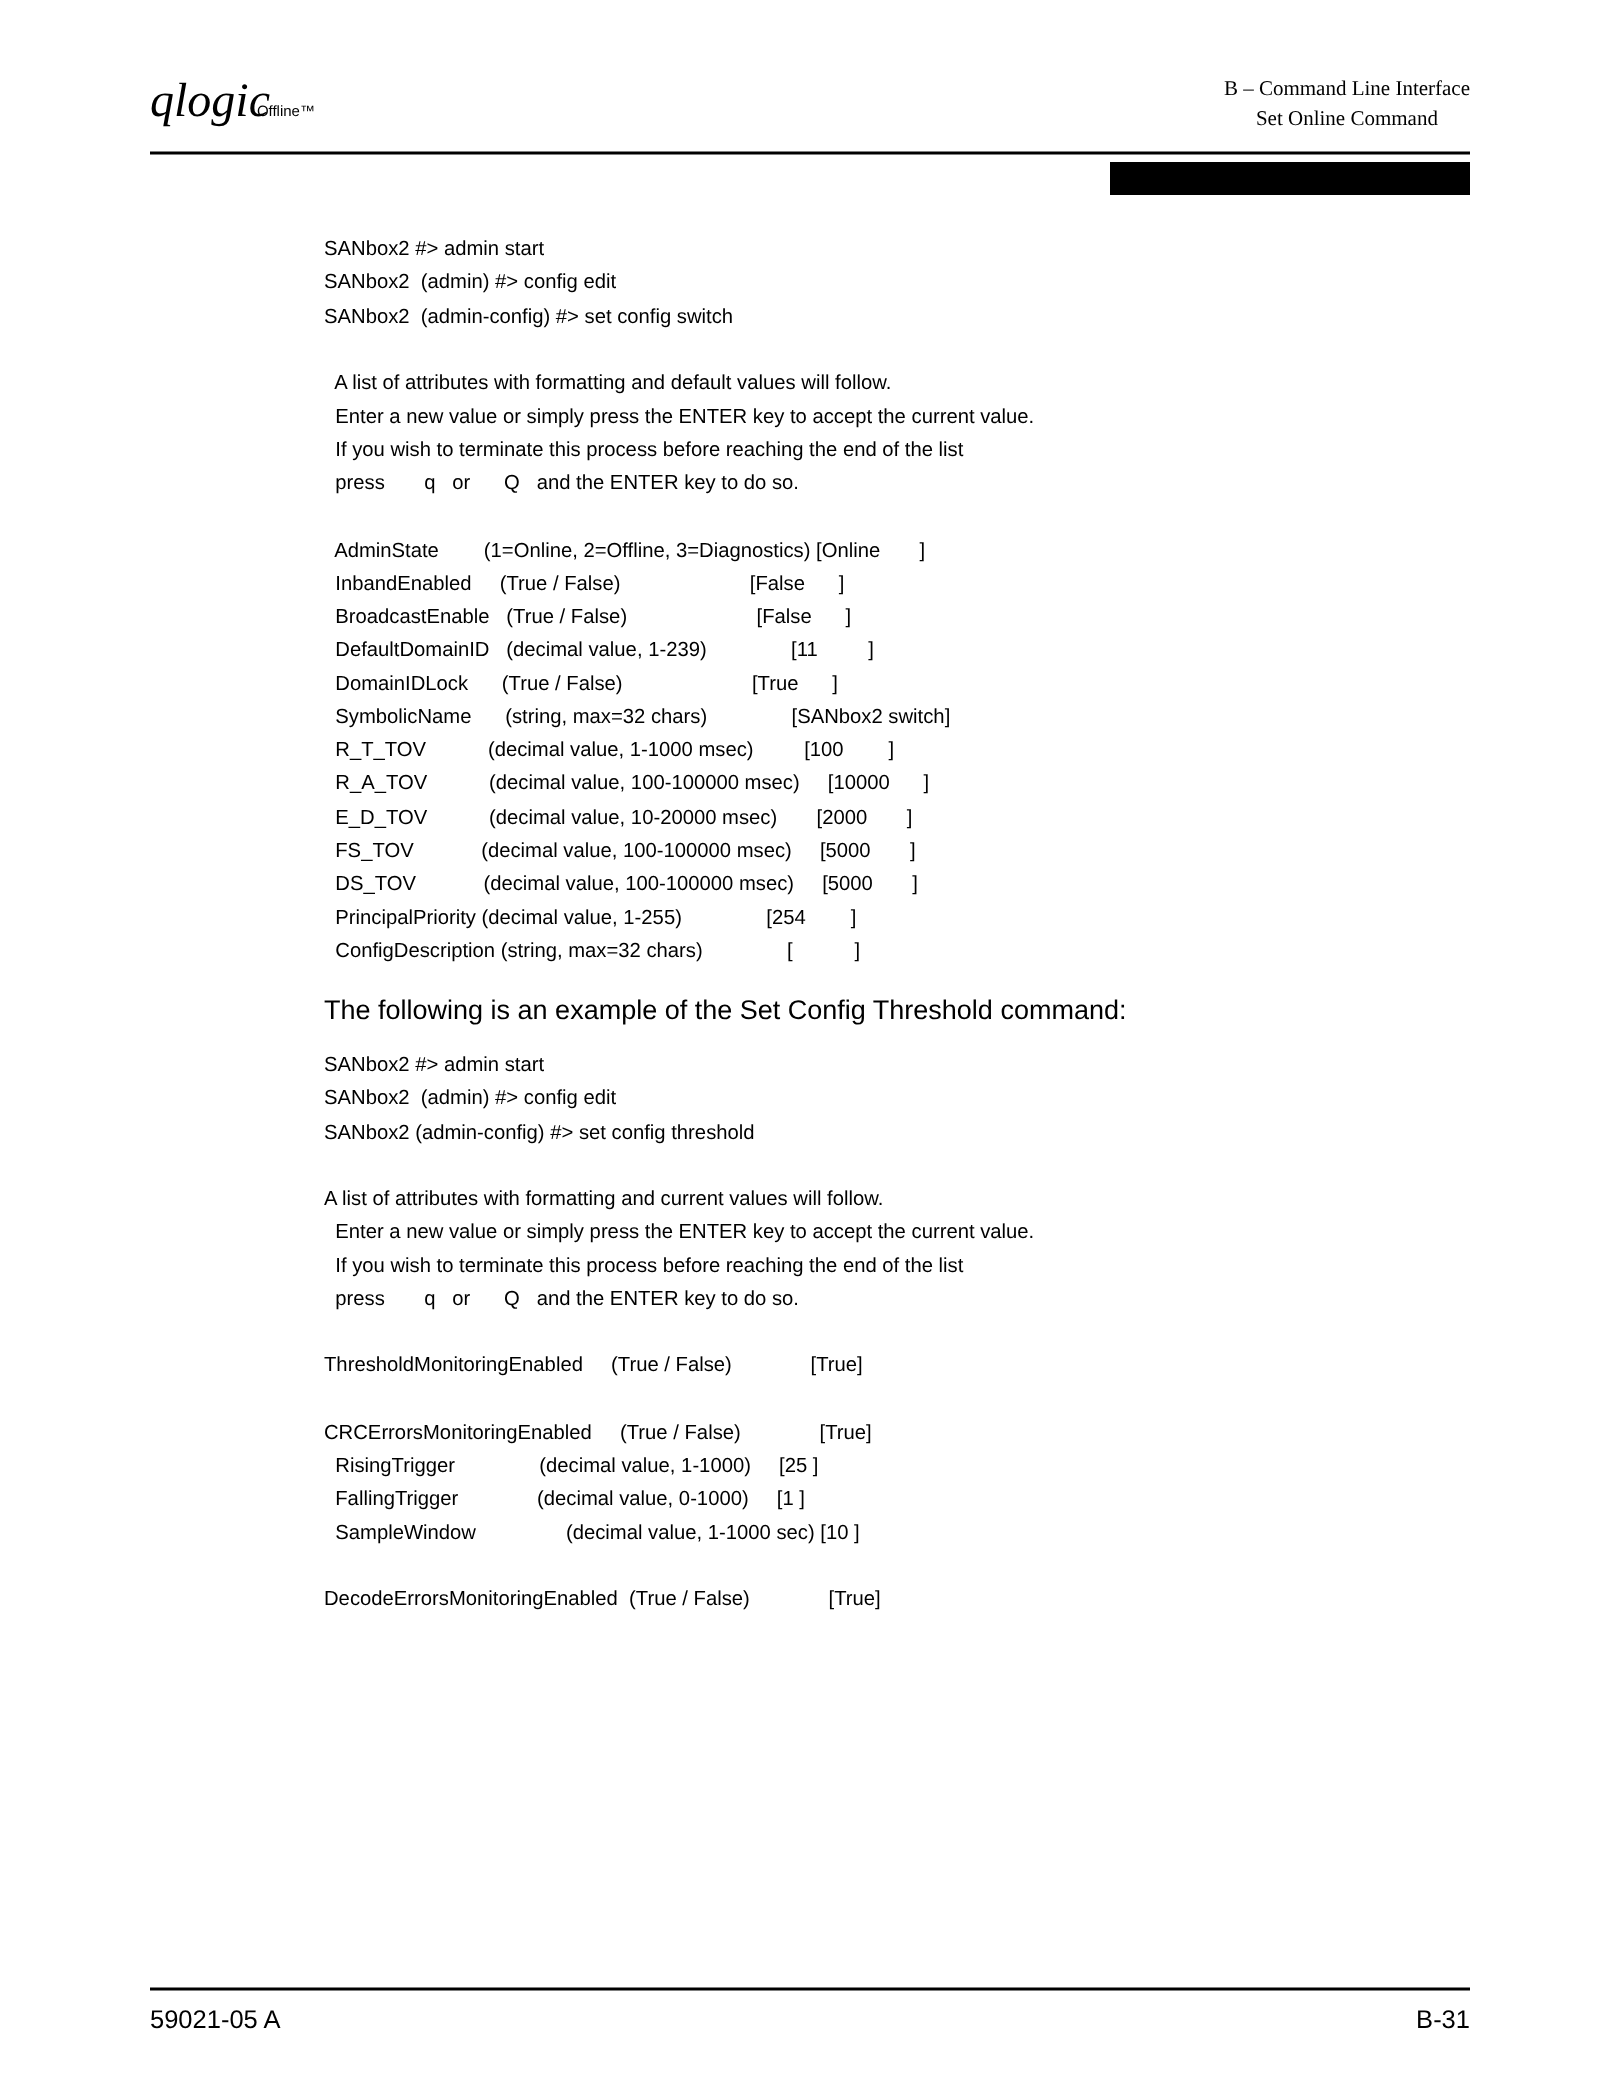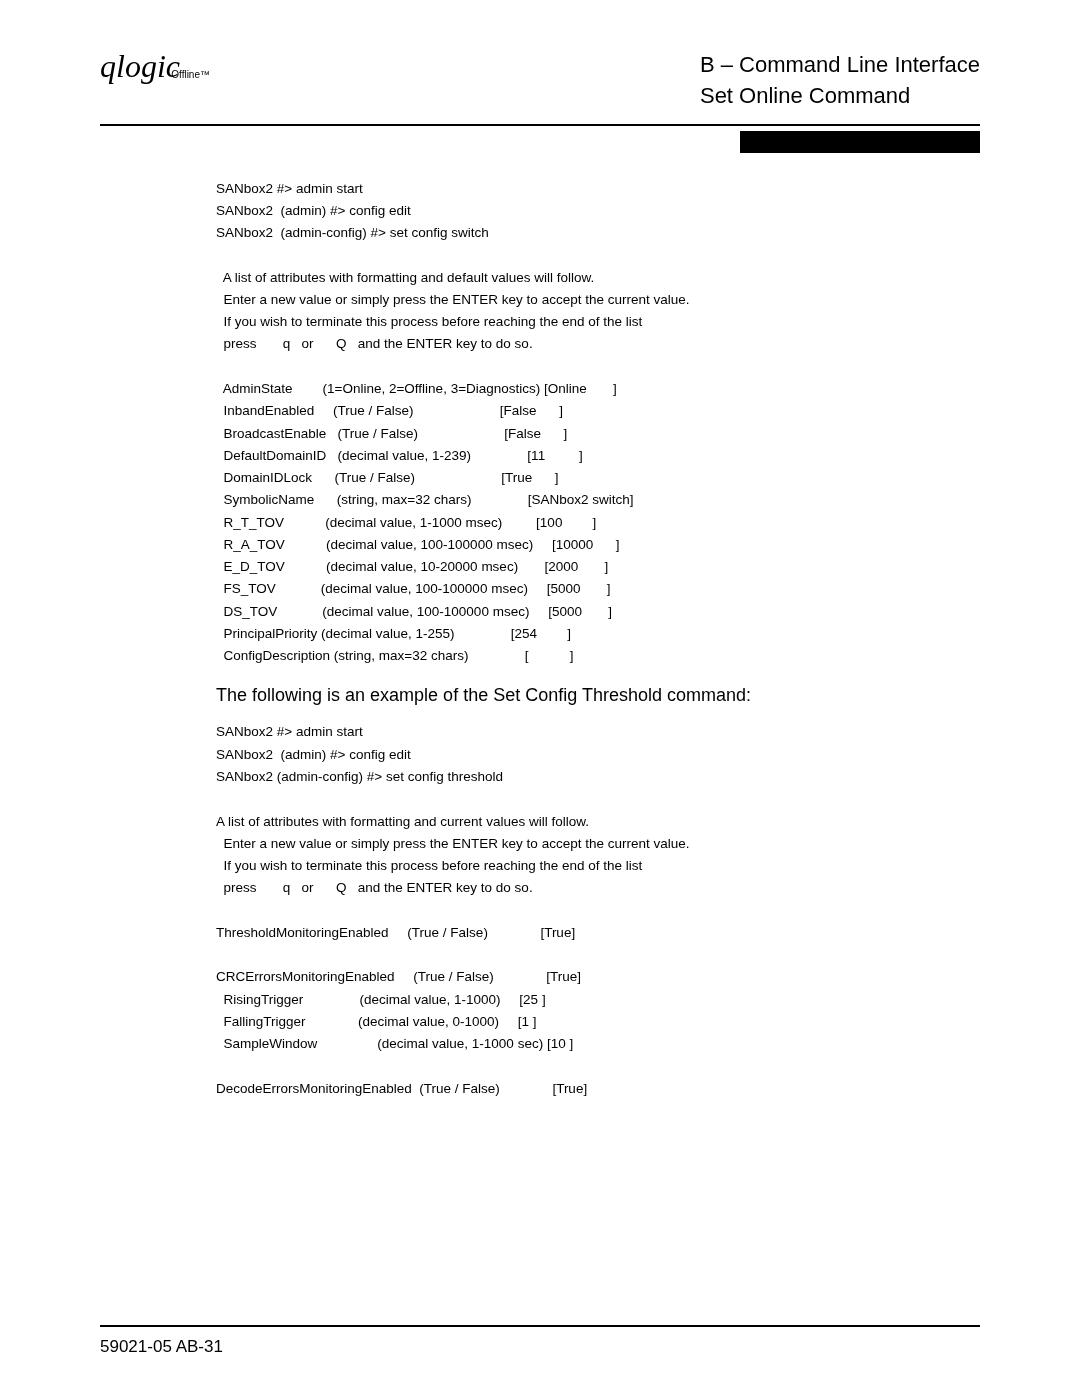--- a/index.html
+++ b/index.html
@@ -32,23 +32,24 @@
     }
     .logo-sub {
       font-family: Arial, sans-serif;
       font-style: normal;
       font-size: 10px;
       position: absolute;
       right: -30px;
       bottom: 2px;
     }
     .header-right {
-      text-align: left;
-      font-size: 22px;
+      text-align: center;
+      font-size: 14px;
       line-height: 1.4;
+      font-family: Liberation Serif, serif;
     }
     .black-bar {
       background: #000;
       height: 22px;
       width: 240px;
       margin-left: auto;
       margin-bottom: 25px;
     }
     .content {
       padding-left: 116px;
@@ -66,20 +67,21 @@
       margin-bottom: 18px;
     }
     .footer {
       position: absolute;
       bottom: 40px;
       left: 100px;
       right: 100px;
       border-top: 2px solid #000;
       padding-top: 10px;
       display: flex;
+      justify-content: space-between;
       font-size: 17px;
     }
   </style>
 </head>
 <body>
 
 <div class="page">
   <div class="header">
     <div class="logo">
       <span>qlogic</span>

